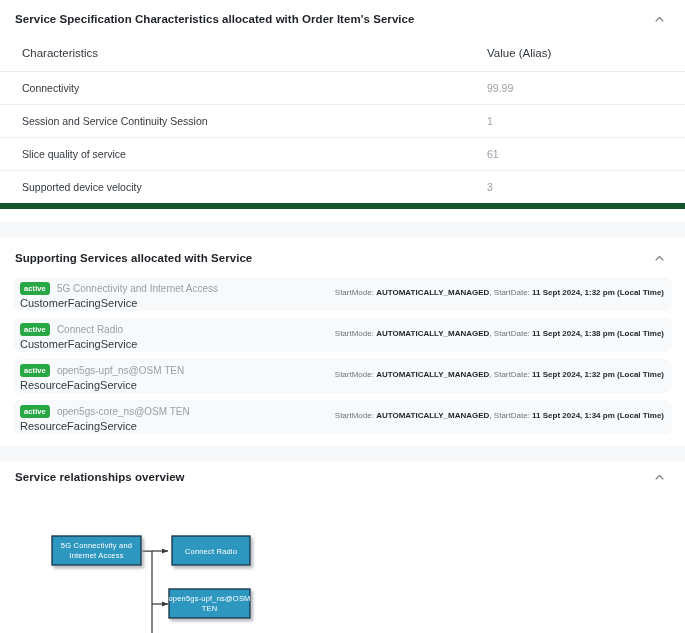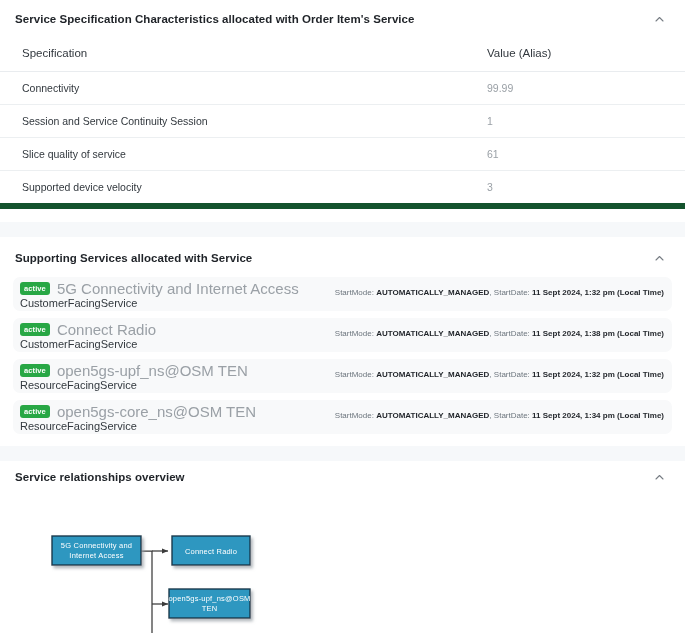--- a/index.html
+++ b/index.html
@@ -123,21 +123,21 @@
     background: #28a745;
     color: #ffffff;
     font-size: 7.5px;
     font-weight: 700;
     line-height: 9px;
     padding: 2px 4px 2px 4px;
     border-radius: 3px;
     letter-spacing: 0.1px;
   }
   .svc-name {
-    font-size: 15px;
+    font-size: 10px;
     color: #9aa0a6;
     margin-left: 7px;
     line-height: 13px;
   }
   .svc-type {
     font-size: 11px;
     color: #32383e;
     margin-top: 3px;
     line-height: 11px;
   }
@@ -190,21 +190,21 @@
       </div>
     </div>
 
     <table class="char-table">
       <colgroup>
           <col class="c1">
           <col class="c2">
         </colgroup>
       <thead>
         <tr>
-          <th>Specification</th>
+          <th>Characteristics</th>
           <th class="value">Value (Alias)</th>
         </tr>
       </thead>
       <tbody>
         <tr>
           <td>Connectivity</td>
           <td class="value">99.99</td>
         </tr>
         <tr>
           <td>Session and Service Continuity Session</td>

